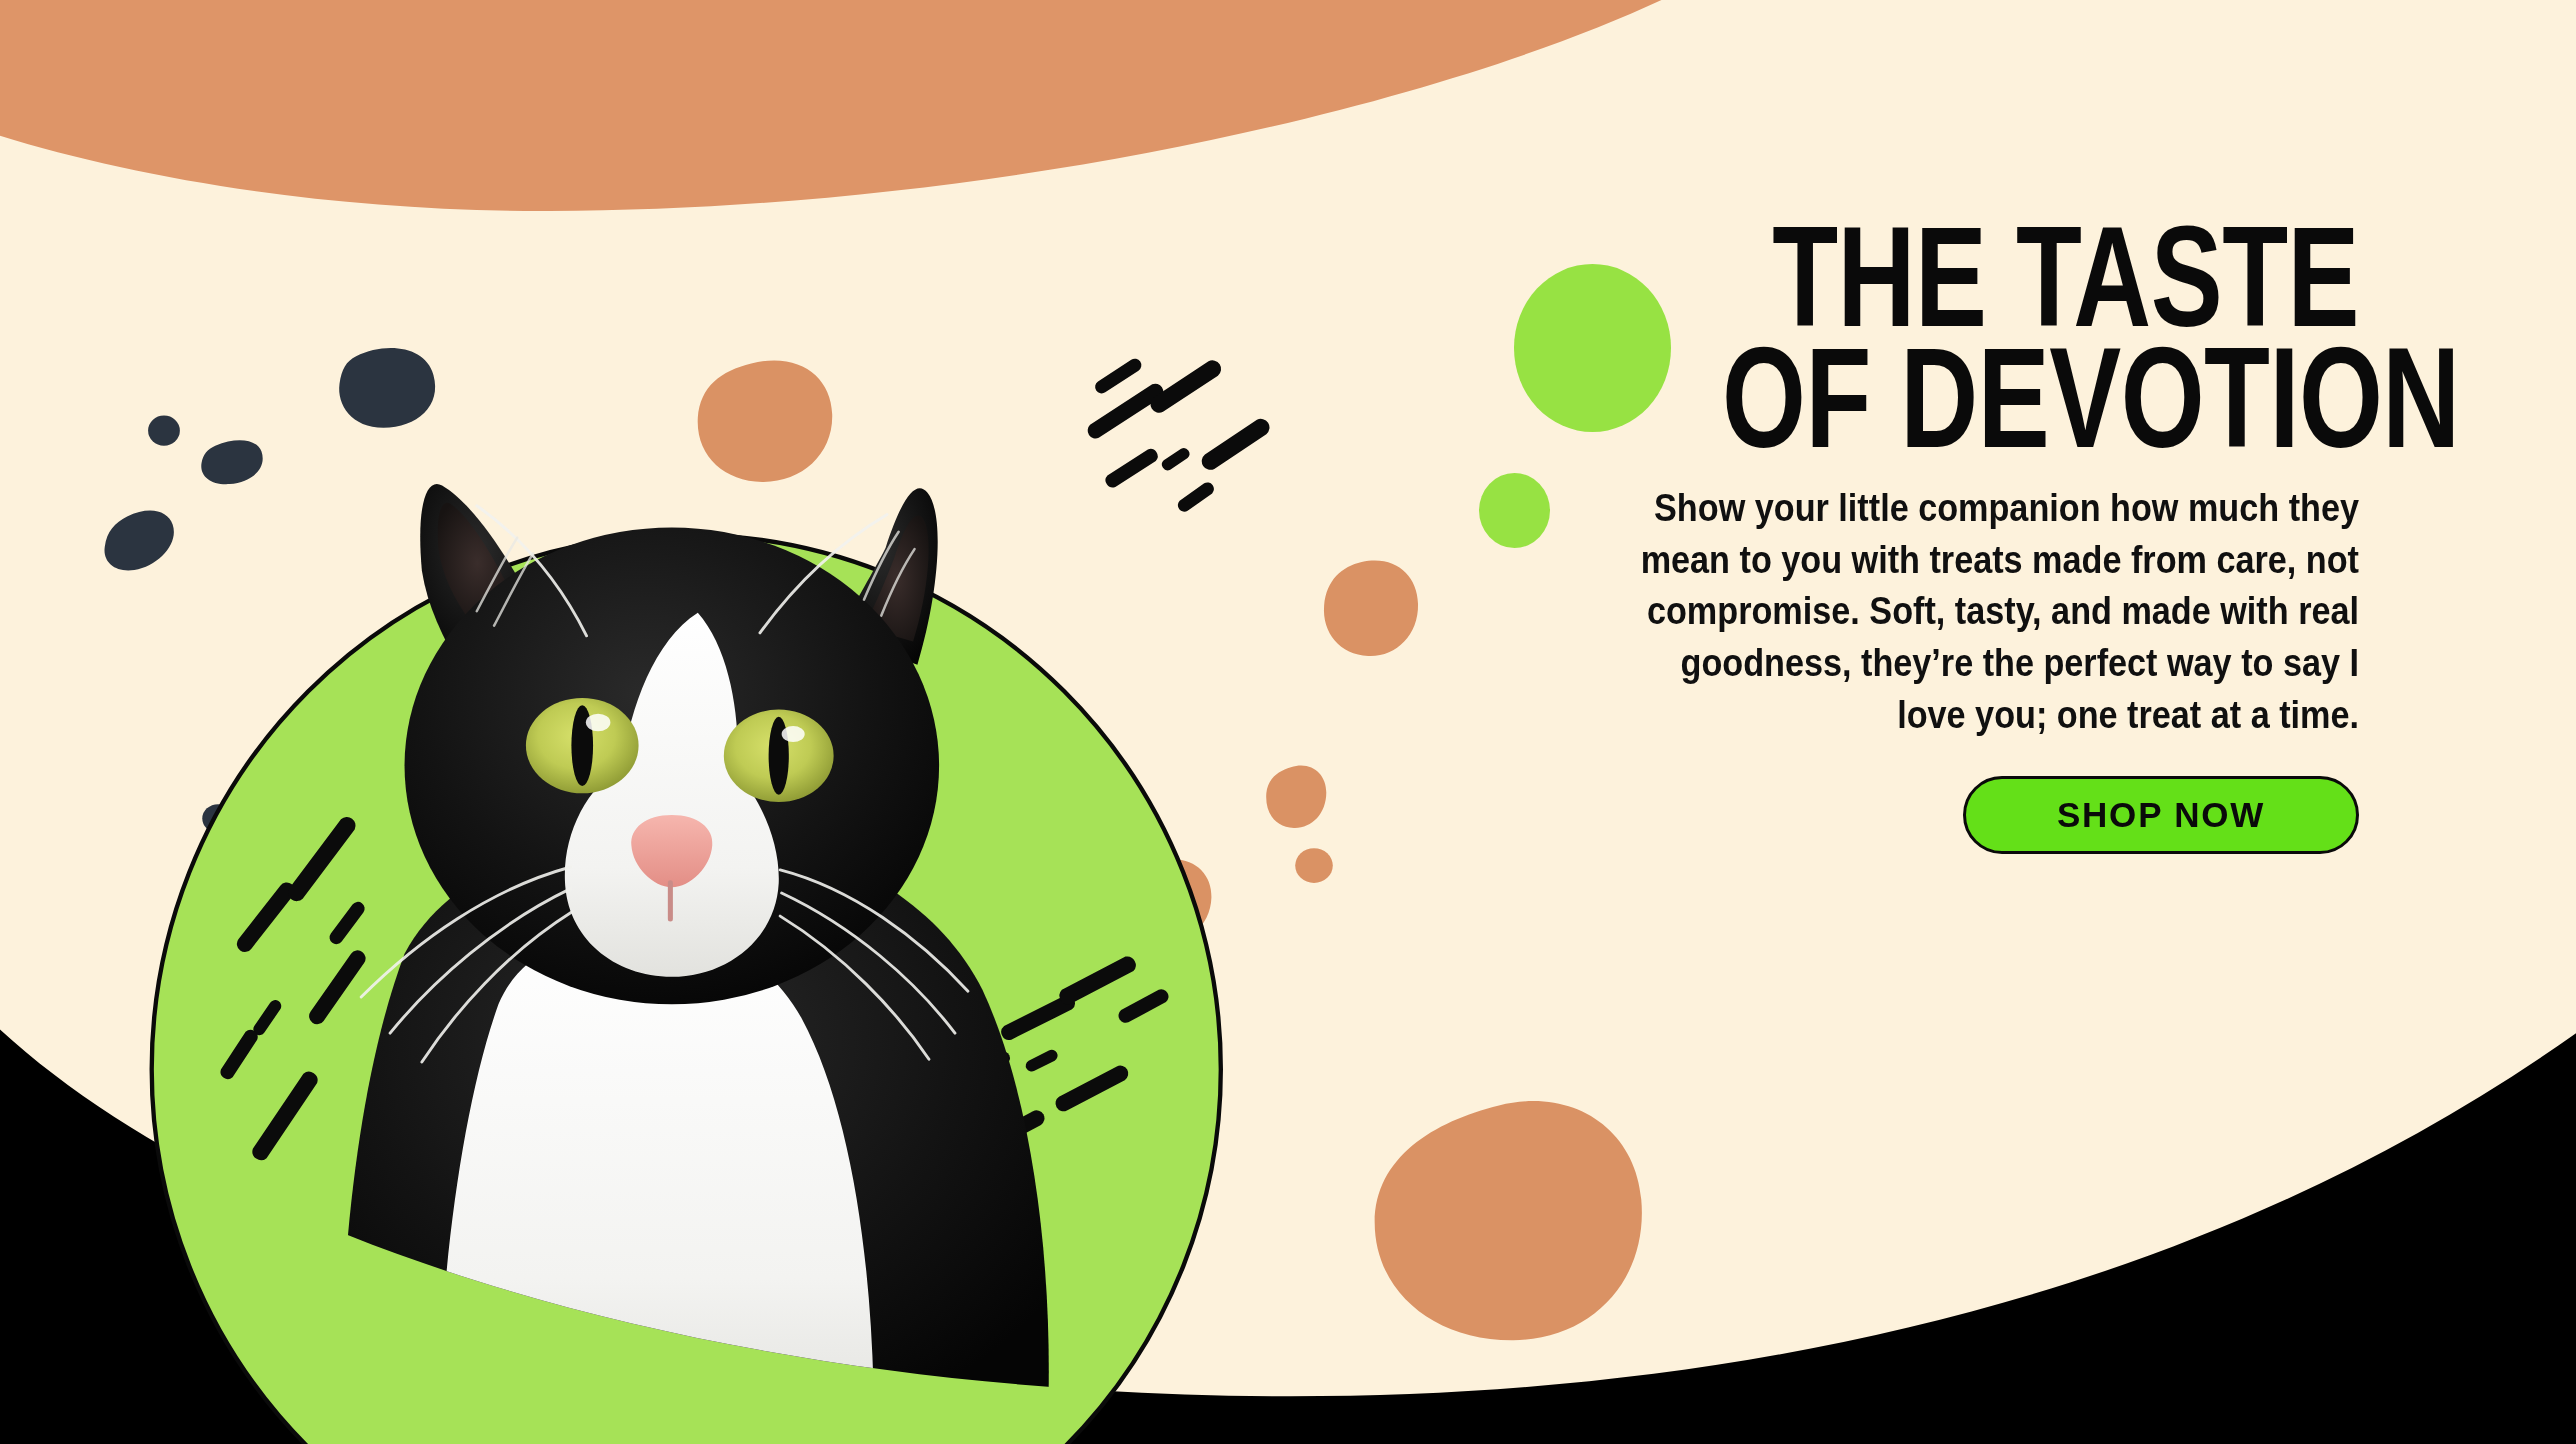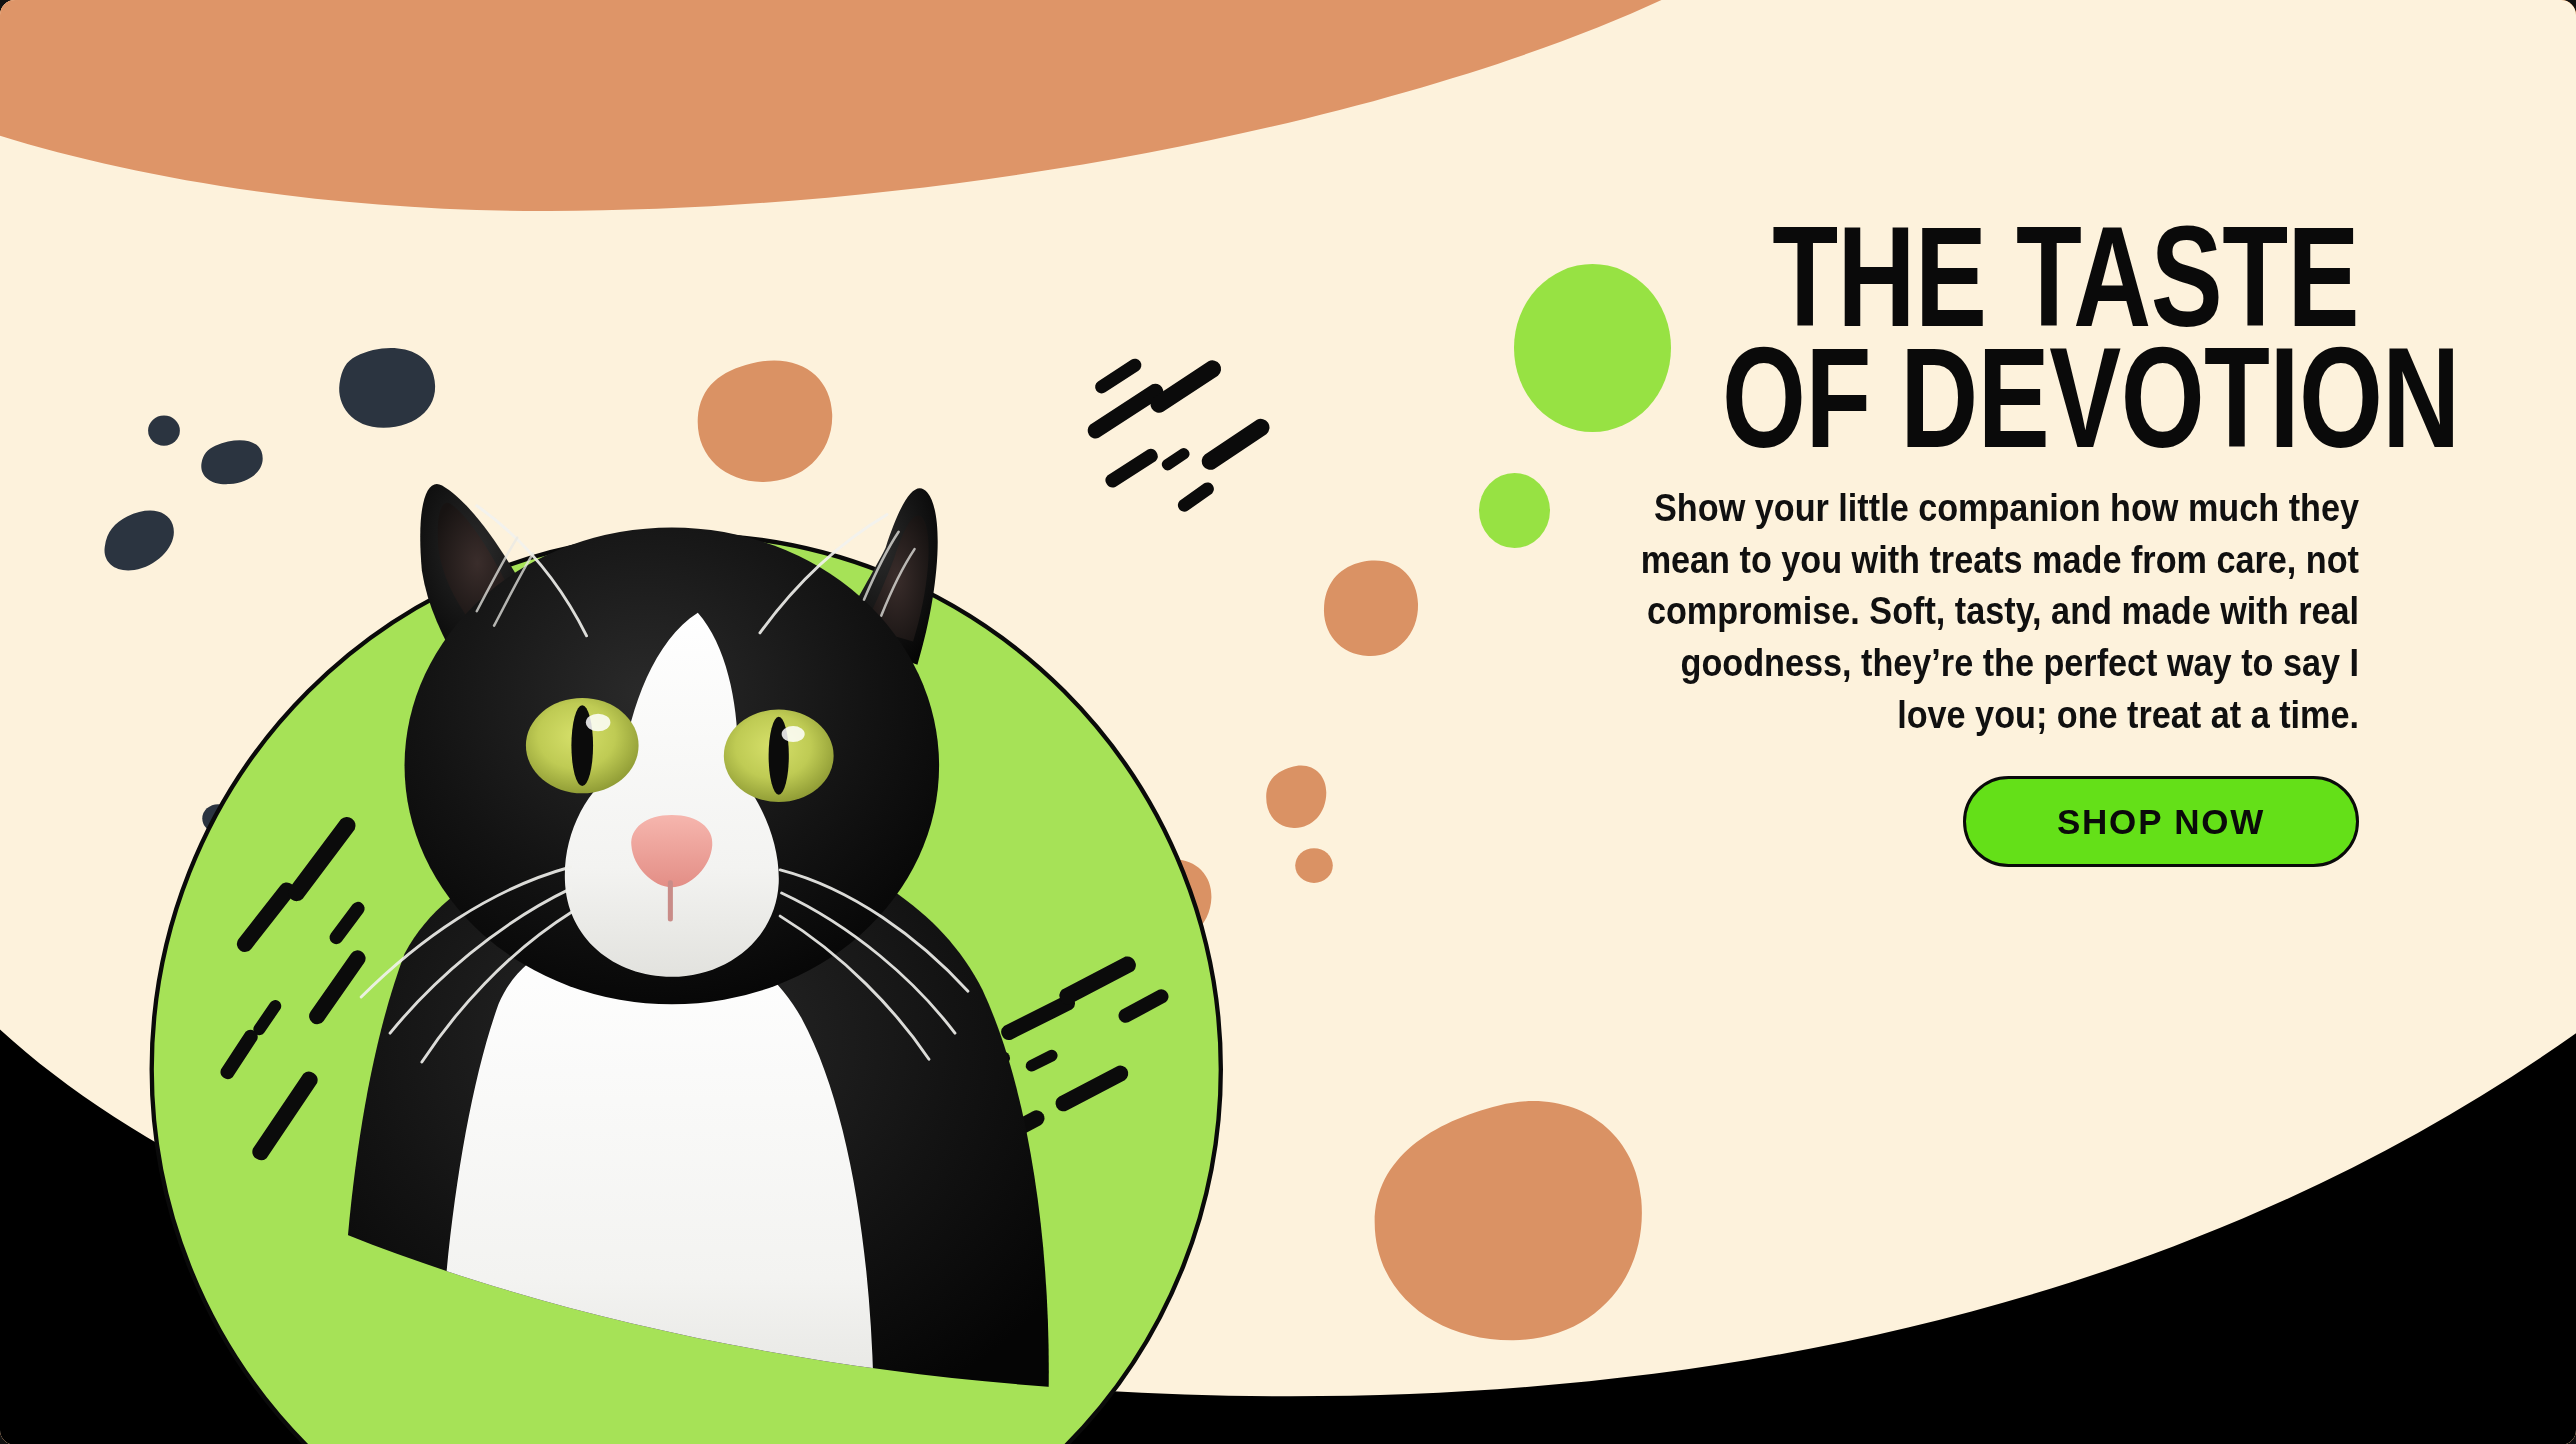--- a/index.html
+++ b/index.html
@@ -5,21 +5,20 @@
   html,body{margin:0;padding:0;background:#111;}
   *{box-sizing:border-box;}
 
   .banner{
     position:relative;
     width:2576px;
     height:1445px;
     overflow:hidden;
     background:#f97316;
     font-family:"Liberation Sans", sans-serif;
-    border-radius:15px;
   }
 
   
   .bg-layer{position:absolute;inset:0;width:100%;height:100%;}
 
   
   .copy{
     position:absolute;
     right:217px;
     top:217px;
@@ -53,21 +52,21 @@
     transform-origin:100% 50%;
   }
 
   .cta-row{margin-top:35px;display:flex;justify-content:flex-end;}
   .cta{
     appearance:none;
     display:inline-flex;
     align-items:center;
     justify-content:center;
     min-width:396px;
-    height:91px;
+    height:78px;
     padding:0 33px;
     border:3.6px solid #0A0A0A;
     border-radius:58px;
     background:#64E018;
     color:#0A0A0A;
     font-family:"Liberation Sans", sans-serif;
     font-weight:600;
     font-size:35px;
     letter-spacing:1.8px;
     cursor:pointer;

